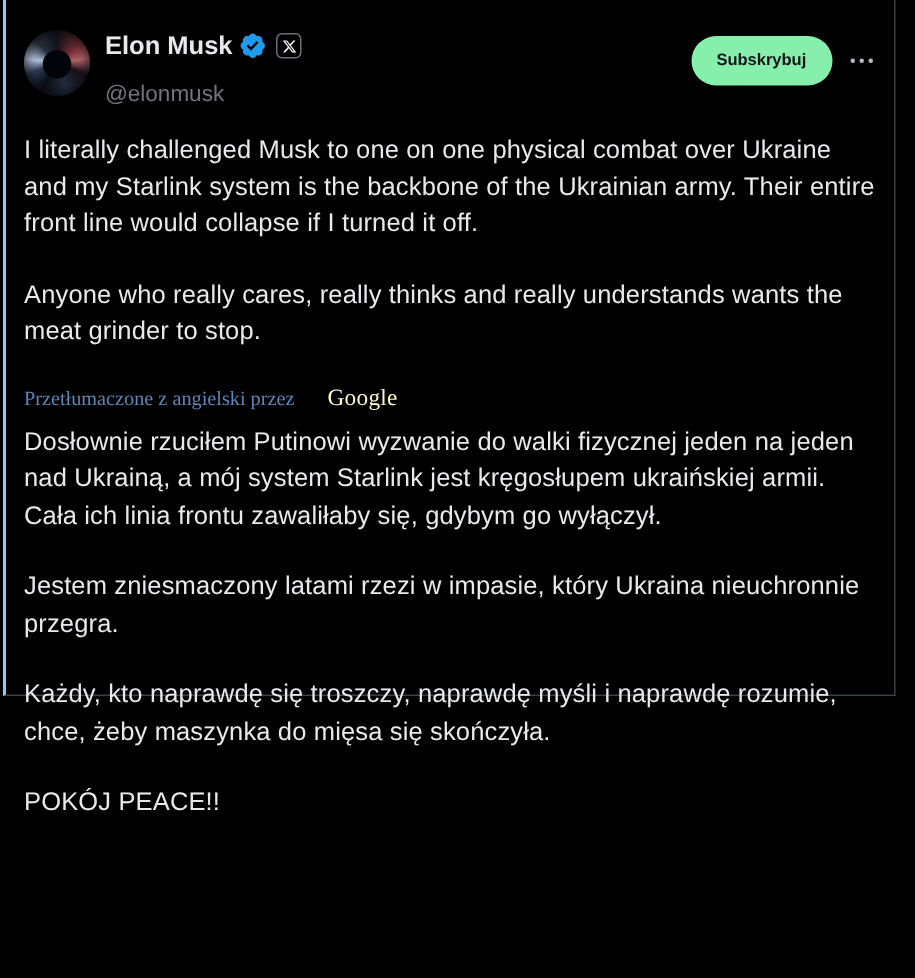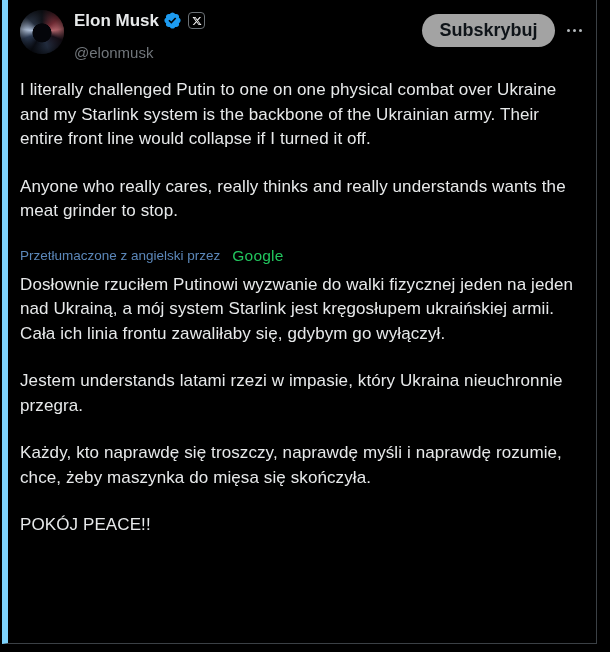--- a/index.html
+++ b/index.html
@@ -8,27 +8,27 @@
     background:#000000;
     font-family:"Liberation Sans","DejaVu Sans",sans-serif;
     color:#e7e9ea;
     position:relative;
     overflow:hidden;
     -webkit-font-smoothing:antialiased;
   }
   .frame{
     position:absolute;
     left:2px;top:0;
-    width:595px;height:644px;
-    border-left:6px solid #7dd3fc;
+    width:595px;height:464px;
+    border-left:2px solid #7dd3fc;
     border-right:1px solid #3b4045;
     border-bottom:1px solid #3b4045;
     background:#000;
     box-sizing:border-box;
-    padding:2px 12px;
+    padding:12px 12px;
   }
   
   .header{
     margin-top:8px;
     display:flex;
     align-items:flex-start;
   }
   .avatar{
     width:44px;height:44px;
     border-radius:50%;
@@ -53,24 +53,24 @@
     border:1px solid #6b7176;border-radius:4px;
     display:flex;align-items:center;justify-content:center;
     box-sizing:border-box;
     margin-left:2px;
   }
   .badge-x svg{width:10px;height:10px;display:block;}
   .handle{font-size:15px;color:#71767b;line-height:20px;margin-top:13px;}
   .header-spacer{flex:1 1 auto;}
   .header-actions{display:flex;align-items:center;gap:10px;padding-top:4px;}
   .subscribe-btn{
-    background:#a3a3a3;color:#0f1419;
+    background:#86efac;color:#0f1419;
     border:none;border-radius:9999px;
     height:33px;padding:0 17px;
-    font-size:18px;font-weight:700;
+    font-size:11px;font-weight:700;
     font-family:inherit;
     cursor:pointer;
     line-height:33px;
   }
   .more-btn{
     display:flex;gap:2.5px;align-items:center;
     padding:4px 2px;cursor:pointer;
   }
   .more-btn i{
     width:3.5px;height:3.5px;border-radius:50%;
@@ -80,28 +80,29 @@
   .body{margin-top:15px;}
   .tweet-p{
     margin:0 0 23px 0;
     font-size:17px;
     line-height:24.5px;
     color:#e7e9ea;
     letter-spacing:.1px;
   }
   .tweet-p.last-en{margin-bottom:5px;}
   .attribution{
-    display:flex;align-items:center;gap:12px;
+    display:flex;align-items:center;gap:22px;
     margin:0 0 8px 0;
+    font-family:Liberation Serif, serif;
   }
   .attribution-link{
     font-size:13.5px;color:#5b87b9;cursor:pointer;line-height:18px;
   }
   .google-wordmark{
-    font-size:15.5px;color:#22c55e;font-weight:500;letter-spacing:.2px;
+    font-size:15.5px;color:#fef9c3;font-weight:500;letter-spacing:.2px;
     line-height:18px;
   }
   
   .feedback{
     margin-top:20px;
     font-size:14.5px;
     line-height:20.5px;
     color:#eceeef;
   }
 </style>
@@ -136,29 +137,29 @@
       <button class="subscribe-btn">Subskrybuj</button>
       <div class="more-btn">
         <i></i>
           <i></i>
           <i></i>
       </div>
     </div>
   </div>
 
   <div class="body">
-    <p class="tweet-p">I literally challenged Putin to one on one physical combat over Ukraine and my Starlink system is the backbone of the Ukrainian army. Their entire front line would collapse if I turned it off.</p>
+    <p class="tweet-p">I literally challenged Musk to one on one physical combat over Ukraine and my Starlink system is the backbone of the Ukrainian army. Their entire front line would collapse if I turned it off.</p>
     <p class="tweet-p">Anyone who really cares, really thinks and really understands wants the meat grinder to stop.</p>
 
     <div class="attribution">
       <span class="attribution-link">Przetłumaczone z angielski przez</span>
       <span class="google-wordmark">Google</span>
     </div>
 
     <p class="tweet-p">Dosłownie rzuciłem Putinowi wyzwanie do walki fizycznej jeden na jeden nad Ukrainą, a mój system Starlink jest kręgosłupem ukraińskiej armii. Cała ich linia frontu zawaliłaby się, gdybym go wyłączył.</p>
-    <p class="tweet-p">Jestem understands latami rzezi w impasie, który Ukraina nieuchronnie przegra.</p>
+    <p class="tweet-p">Jestem zniesmaczony latami rzezi w impasie, który Ukraina nieuchronnie przegra.</p>
     <p class="tweet-p">Każdy, kto naprawdę się troszczy, naprawdę myśli i naprawdę rozumie, chce, żeby maszynka do mięsa się skończyła.</p>
     <p class="tweet-p">POKÓJ PEACE!!</p>
 
     <div class="feedback"></div>
   </div>
 
 </div>
 
 </body></html>

